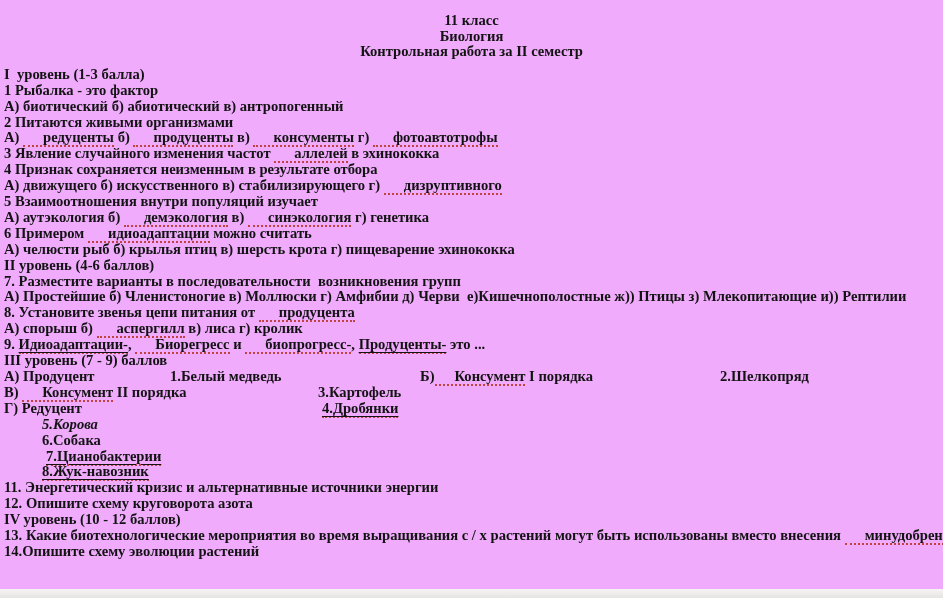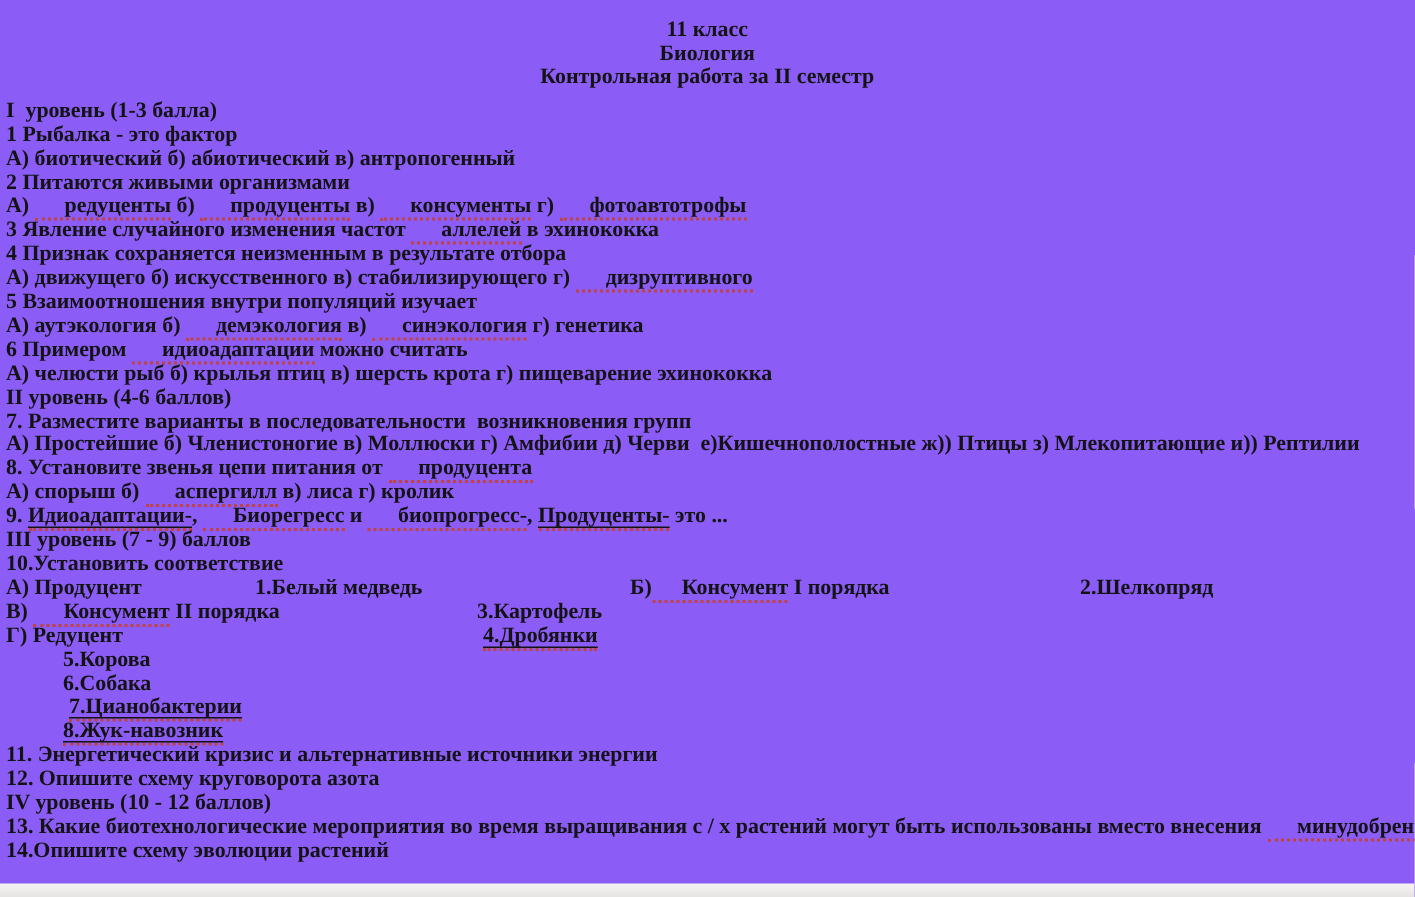--- a/index.html
+++ b/index.html
@@ -2,21 +2,21 @@
 <html lang="ru"><head>
 <meta charset="utf-8">
 <style>
   html,body{margin:0;padding:0;}
   body{
     width:943px;height:598px;overflow:hidden;background:#ffffff;
     font-family:"Liberation Serif","DejaVu Serif",serif;
     font-weight:bold;color:#131313;
     -webkit-font-smoothing:antialiased;
   }
-  .page{position:relative;width:943px;height:598px;background:#8b5cf6;}
+  .page{position:relative;width:943px;height:598px;background:#f0abfc;}
   .title-block{padding-top:13px;}
   .title-block .line{line-height:15.6px;}
   .doc-body{margin-top:7px;padding-left:4px;}
   .line{
     position:relative;
     font-size:14.6px;
     line-height:15.9px;
     white-space:pre;
   }
   .center{text-align:center;padding-left:0;}
@@ -60,25 +60,24 @@
       <div class="line"><span>А) аутэкология б) </span><span class="sp">демэкология</span><span> в) </span><span class="sp">синэкология</span><span> г) генетика</span></div>
       <div class="line"><span>6 Примером </span><span class="sp">идиоадаптации</span><span> можно считать</span></div>
       <div class="line"><span>А) челюсти рыб б) крылья птиц в) шерсть крота г) пищеварение эхинококка</span></div>
       <div class="line"><span>II уровень (4-6 баллов)</span></div>
       <div class="line"><span>7. Разместите варианты в последовательности  возникновения групп</span></div>
       <div class="line"><span>А) Простейшие б) Членистоногие в) Моллюски г) Амфибии д) Черви  е)Кишечнополостные ж)) Птицы з) Млекопитающие и)) Рептилии</span></div>
       <div class="line"><span>8. Установите звенья цепи питания от </span><span class="sp">продуцента</span></div>
       <div class="line"><span>А) спорыш б) </span><span class="sp">аспергилл</span><span> в) лиса г) кролик</span></div>
       <div class="line"><span>9. </span><span class="ulsp">Идиоадаптации-</span><span>, </span><span class="sp">Биорегресс</span><span> и </span><span class="sp">биопрогресс-</span><span>, </span><span class="ulsp">Продуценты-</span><span> это ...</span></div>
       <div class="line"><span>III уровень (7 - 9) баллов</span></div>
-      <div class="line"><span>10.Установить соответствие</span></div>
       <div class="line"><span>А) Продуцент</span><span class="abs" style="left: 166px;"><span>1.Белый медведь</span></span><span class="abs" style="left: 416px; text-align: center;"><span>Б)</span><span class="sp">Консумент</span><span> I порядка</span></span><span class="abs" style="left: 716px; font-family: Liberation Serif, serif;"><span>2.Шелкопряд</span></span></div>
       <div class="line"><span>В) </span><span class="sp">Консумент</span><span> II порядка</span><span class="abs" style="left: 314px;"><span>3.Картофель</span></span></div>
       <div class="line"><span>Г) Редуцент</span><span class="abs" style="left: 318px;"><span class="ulsp">4.Дробянки</span></span></div>
-      <div class="line" style="padding-left: 38px;"><span>5.Корова</span></div>
+      <div class="line" style="padding-left: 38px; font-style: italic;"><span>5.Корова</span></div>
       <div class="line" style="padding-left: 38px;"><span>6.Собака</span></div>
       <div class="line" style="padding-left: 42px;"><span class="ulsp">7.Цианобактерии</span></div>
       <div class="line" style="padding-left: 38px;"><span class="ulsp">8.Жук-навозник</span></div>
       <div class="line"><span>11. Энергетический кризис и альтернативные источники энергии</span></div>
       <div class="line"><span>12. Опишите схему круговорота азота</span></div>
       <div class="line"><span>IV уровень (10 - 12 баллов)</span></div>
       <div class="line"><span>13. Какие биотехнологические мероприятия во время выращивания с / х растений могут быть использованы вместо внесения </span><span class="sp">минудобрений</span></div>
       <div class="line"><span>14.Опишите схему эволюции растений</span></div>
     </div>
 

